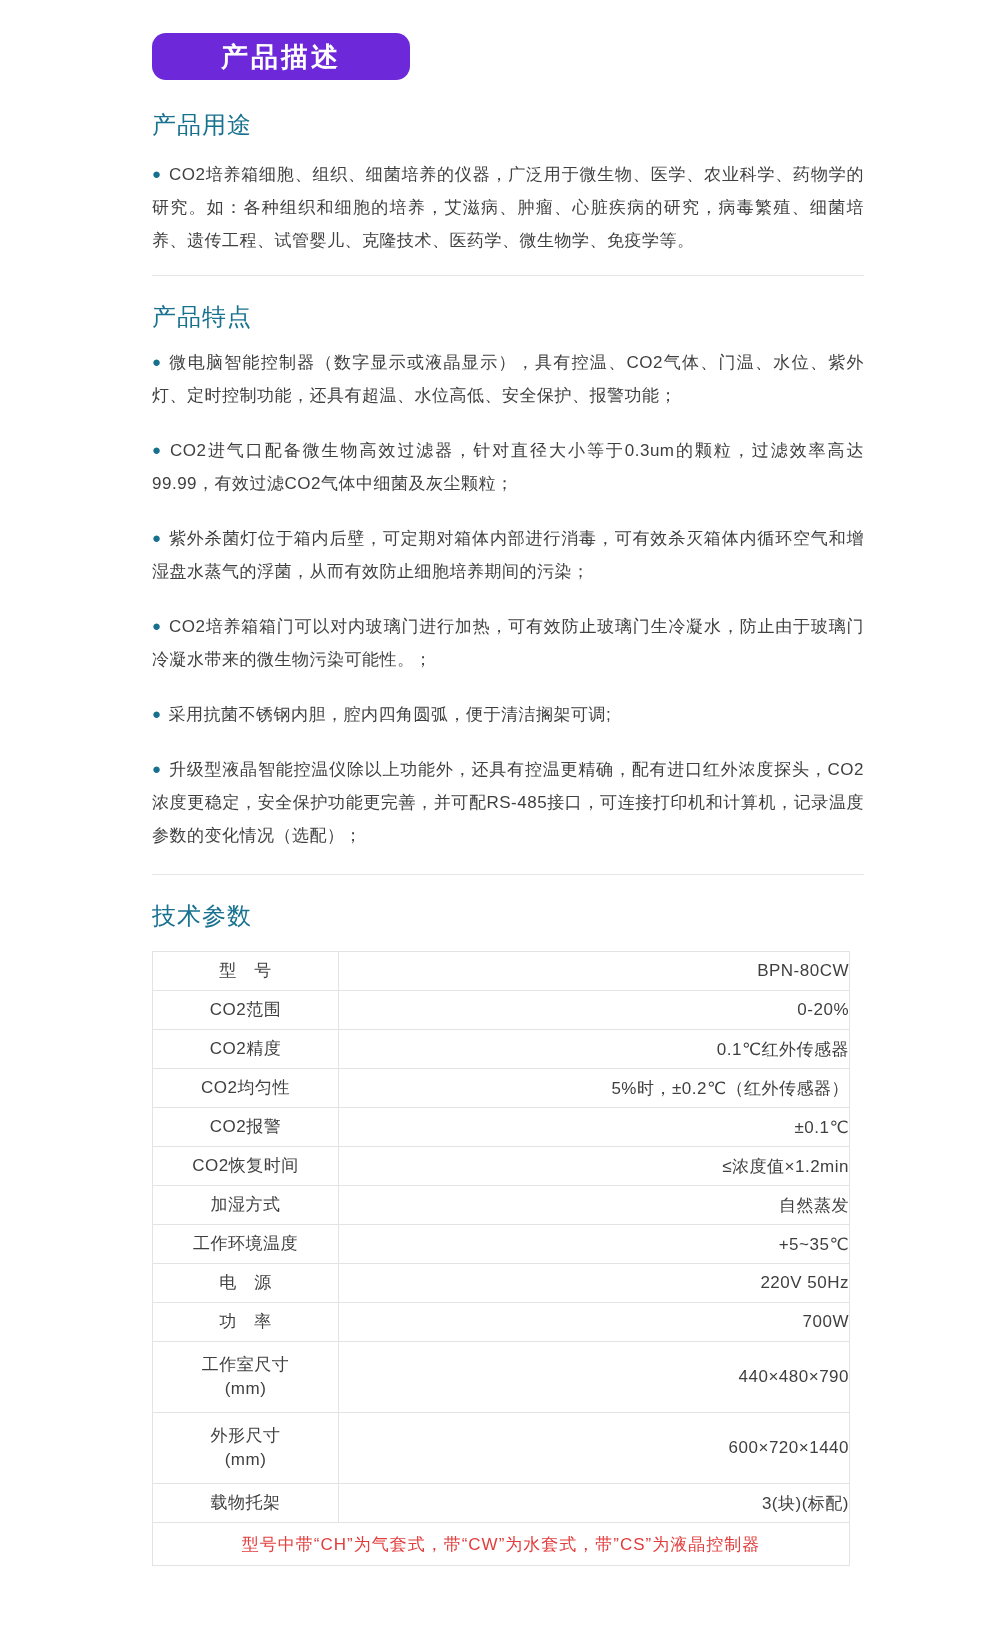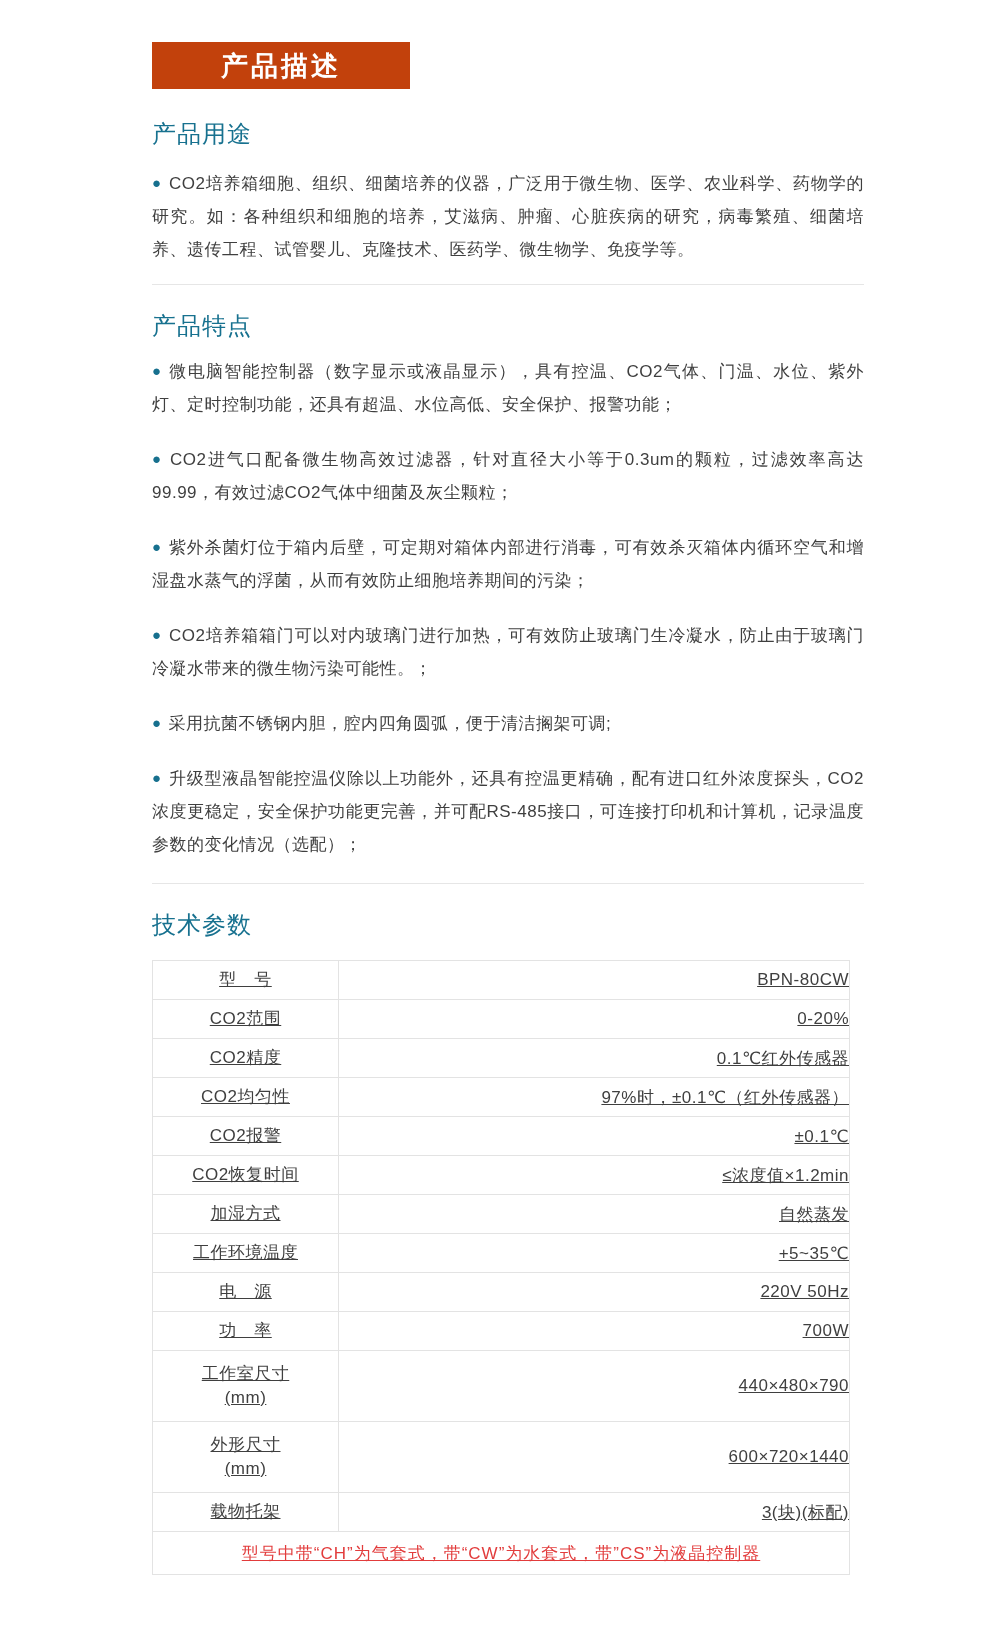--- a/index.html
+++ b/index.html
@@ -13,31 +13,32 @@
     height: 1638px;
     position: relative;
     overflow: hidden;
   }
   .content {
     width: 712px;
     margin-left: 152px;
   }
   
   .banner {
-    margin-top: 42px;
+    margin-top: 33px;
     width: 258px;
     height: 47px;
-    background: #c2410c;
+    background: #6d28d9;
     color: #ffffff;
     display: flex;
     align-items: center;
     justify-content: center;
     font-size: 27px;
     font-weight: bold;
     letter-spacing: 3px;
+    border-radius: 14px;
   }
   
   .section-heading {
     color: #17718F;
     font-size: 24px;
     font-weight: normal;
     letter-spacing: 1px;
     line-height: 30px;
   }
   .heading-usage   { margin-top: 30px; }
@@ -74,21 +75,20 @@
     margin-top: 20px;
     width: 698px;
     border-collapse: collapse;
     font-size: 17px;
     color: #3F3F3F;
   }
   .spec-table td {
     border: 1px solid #E3E3E3;
     height: 38px;
     padding: 0;
-    text-decoration: underline;
   }
   .spec-table td.spec-label {
     width: 185px;
     text-align: center;
     white-space: pre-line;
     line-height: 24px;
     letter-spacing: 0.5px;
   }
   .spec-table td.spec-value {
     text-align: right;
@@ -168,21 +168,21 @@
           <td class="spec-value">0-20%</td>
         </tr>
 
         <tr class="spec-row">
           <td class="spec-label">CO2精度</td>
           <td class="spec-value">0.1℃红外传感器</td>
         </tr>
 
         <tr class="spec-row">
           <td class="spec-label">CO2均匀性</td>
-          <td class="spec-value">97%时，±0.1℃（红外传感器）</td>
+          <td class="spec-value">5%时，±0.2℃（红外传感器）</td>
         </tr>
 
         <tr class="spec-row">
           <td class="spec-label">CO2报警</td>
           <td class="spec-value">±0.1℃</td>
         </tr>
 
         <tr class="spec-row">
           <td class="spec-label">CO2恢复时间</td>
           <td class="spec-value">≤浓度值×1.2min</td>

